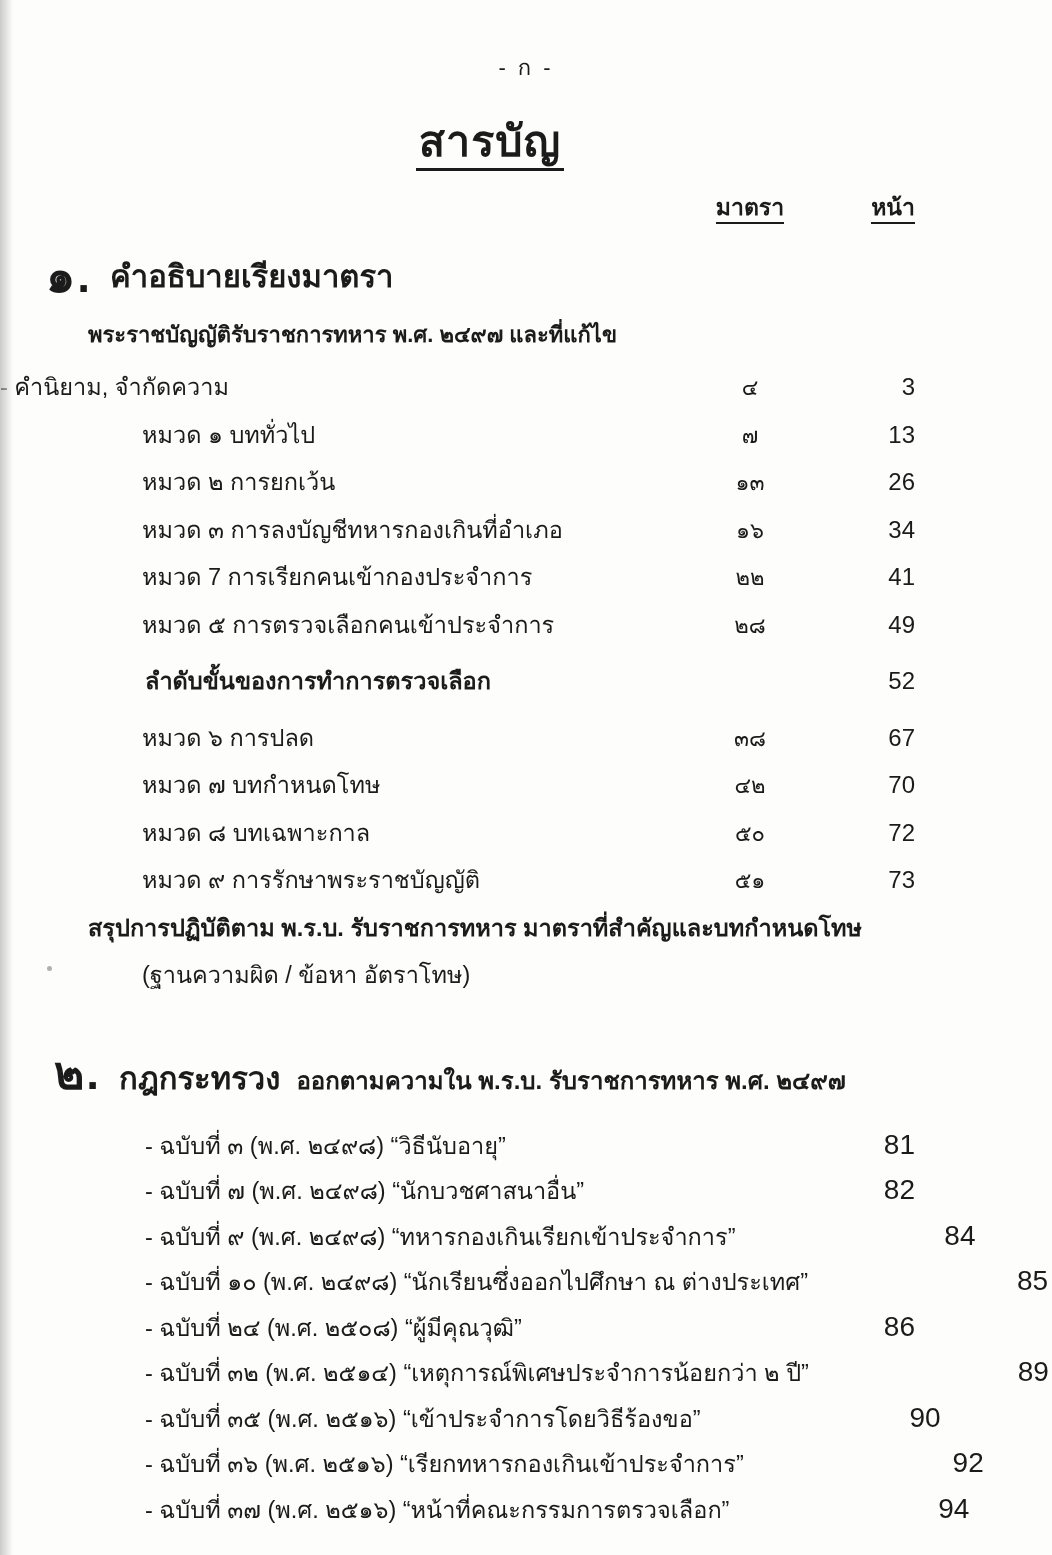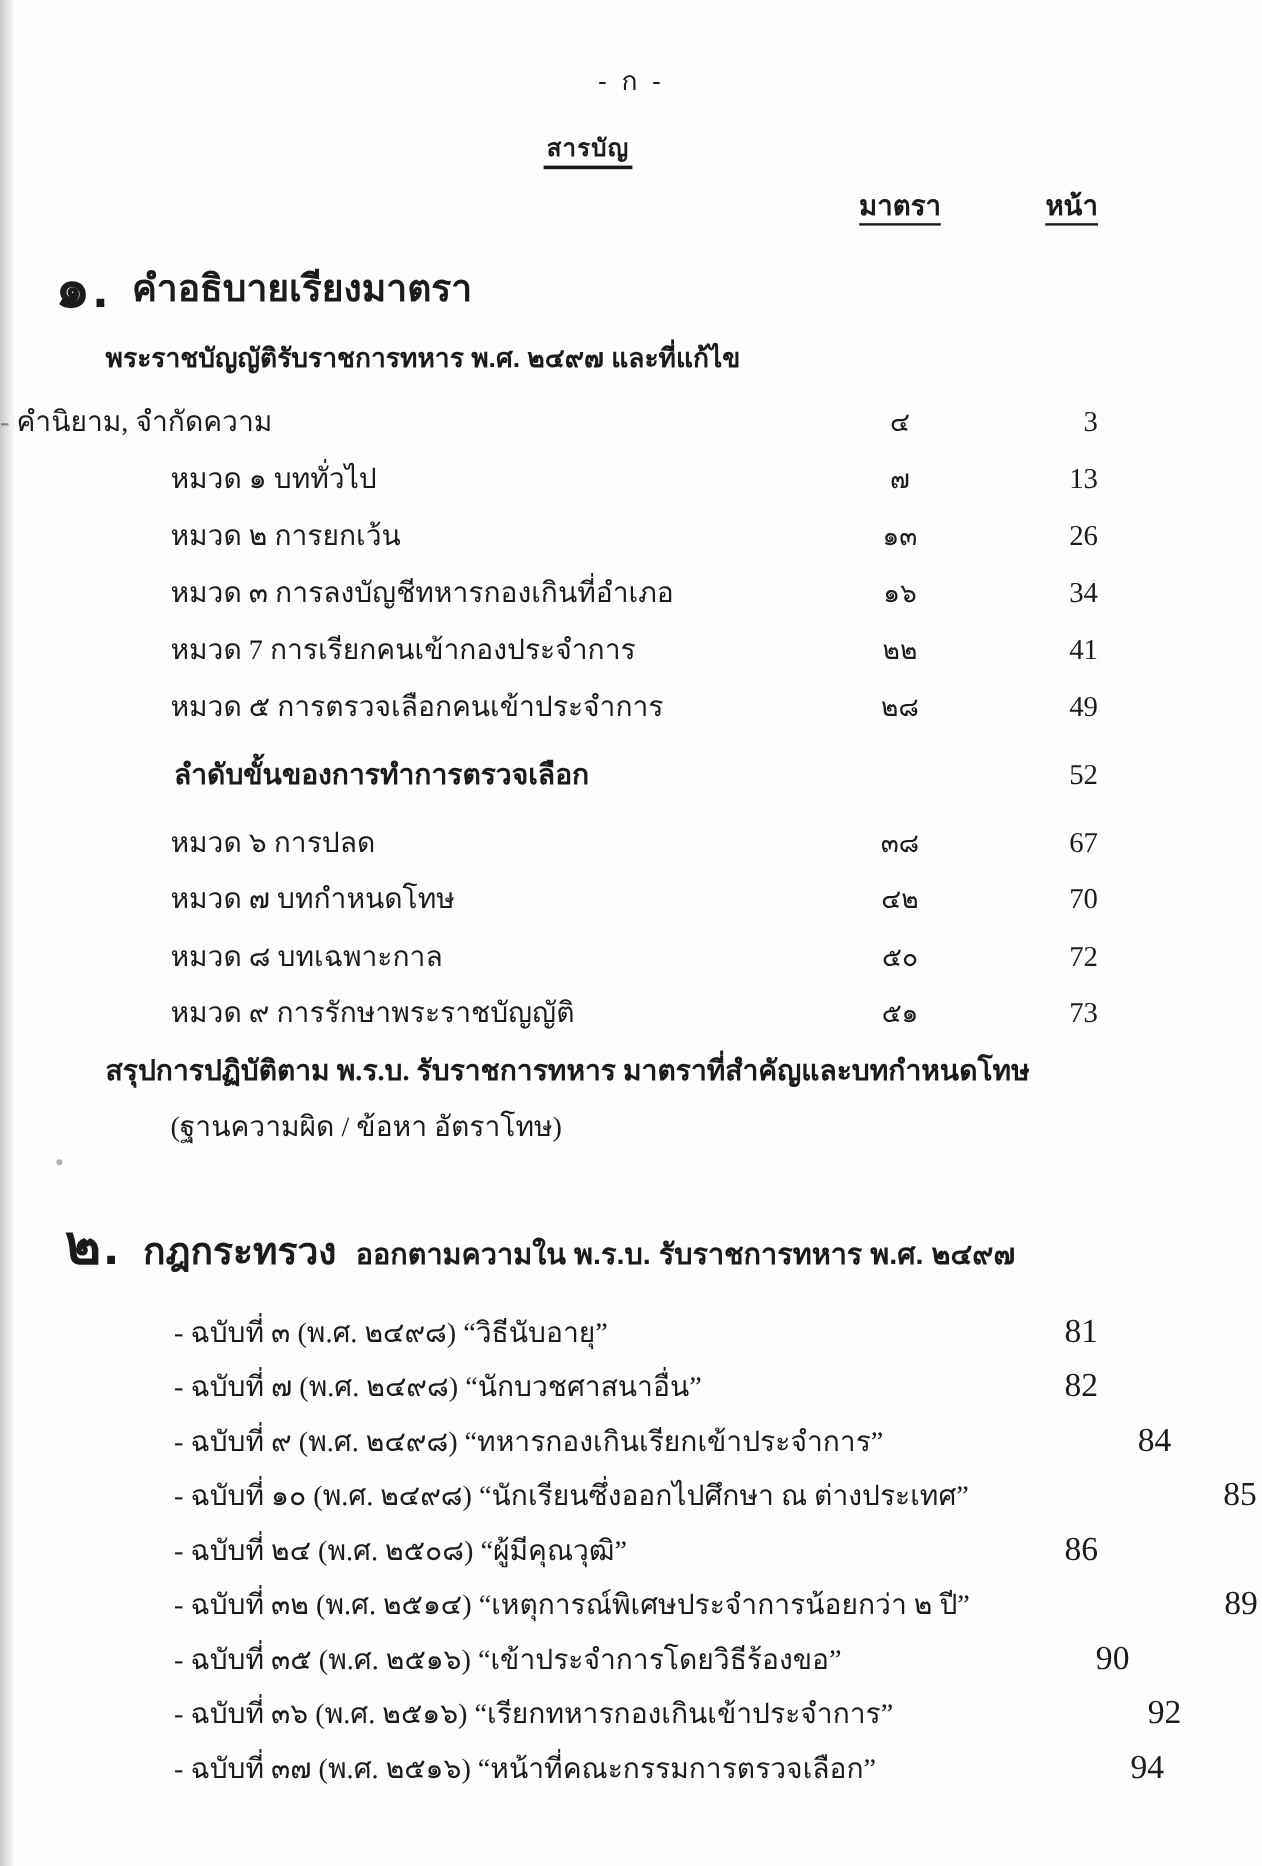--- a/index.html
+++ b/index.html
@@ -23,27 +23,27 @@
 
   .page-num {
     padding-top:50px; text-align:center;
     font-size:22px; letter-spacing:3px; font-weight:500;
   }
   .doc-title {
     margin-top:22px; text-align:center;
     position:relative; left:-36px;
   }
   .doc-title span {
-    font-size:20px; font-weight:bold;
+    font-size:43px; font-weight:bold;
     border-bottom:3px solid #1b1b1b; padding:0 3px 3px 3px;
     letter-spacing:1px;
   }
 
   
-  .cols { display:flex; align-items:baseline; padding-right:137px;font-family:Liberation Serif, serif; }
+  .cols { display:flex; align-items:baseline; padding-right:137px; }
   .col-label { flex:1; white-space:nowrap; overflow:visible; }
   .col-matra { flex:none; width:150px; text-align:center; }
   .col-page  { flex:none; width:90px;  text-align:right; }
 
   .col-head { margin-top:14px; }
   .col-head .col-matra span, .col-head .col-page span {
     font-size:23px; font-weight:bold;
     border-bottom:2.5px solid #1b1b1b; padding-bottom:2px;
   }
 

